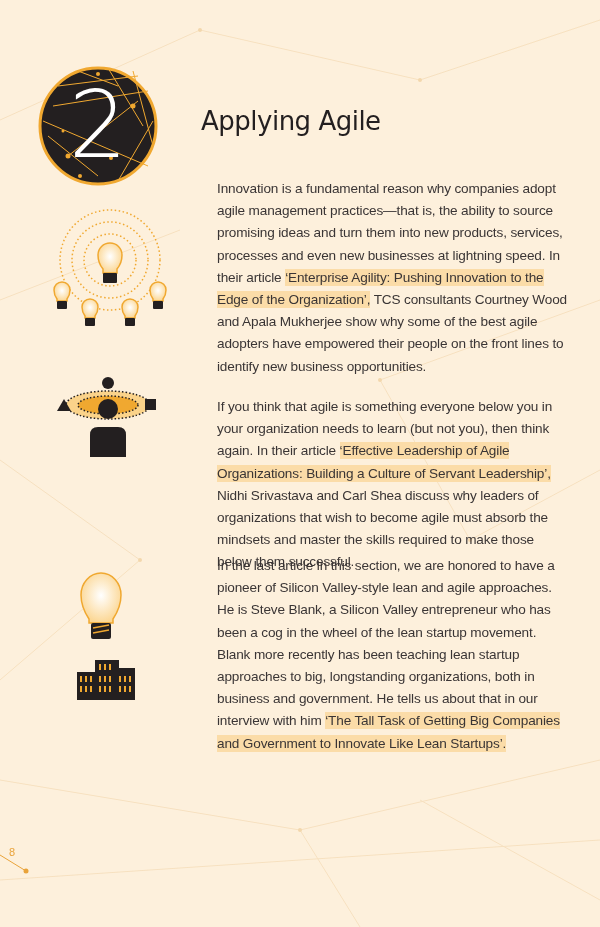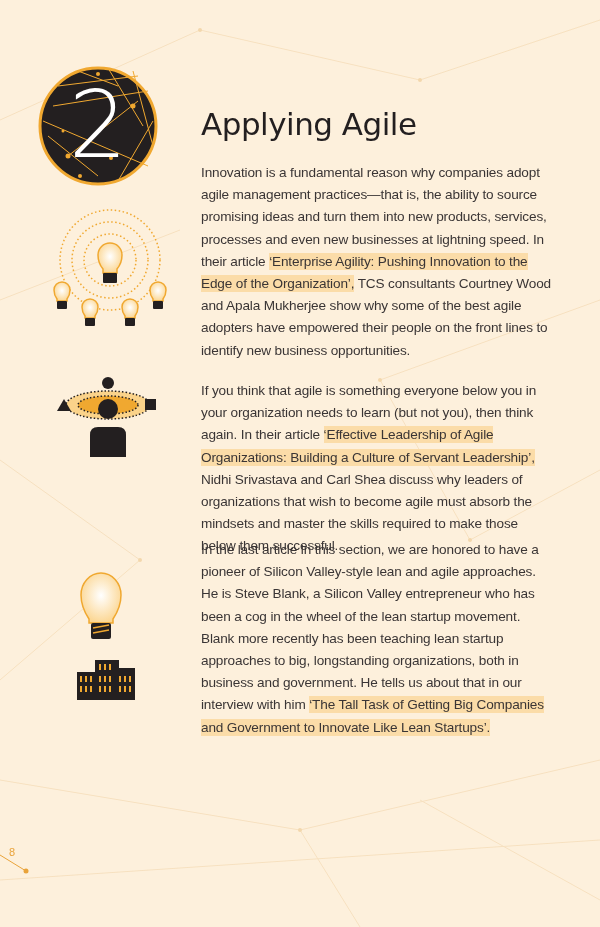--- a/index.html
+++ b/index.html
@@ -1,21 +1,21 @@
 <!DOCTYPE html>
 <html><head>
 <meta charset="utf-8">
 <style>
   html,body{margin:0;padding:0;}
   body{width:600px;height:927px;background:#fdf0dc;position:relative;overflow:hidden;font-family:"Liberation Sans",sans-serif;color:#231f20;}
   .bg-net{position:absolute;left:0;top:0;width:600px;height:927px;}
   .badge{position:absolute;left:38px;top:66px;width:120px;height:120px;}
   .badge-num{position:absolute;left:38px;top:66px;width:120px;height:120px;display:flex;align-items:center;justify-content:center;color:#fff;font-size:92px;font-weight:300;font-family:"DejaVu Sans",sans-serif;line-height:1;}
-  .title{position:absolute;left:201px;top:106px;font-size:31px;font-weight:normal;color:#231f20;font-family:"DejaVu Sans",sans-serif;letter-spacing:-0.5px;margin:0;}
-  .para{position:absolute;left:201px;width:352px;font-size:13.6px;line-height:22.2px;color:#3a3535;letter-spacing:-0.15px;margin:0;}
+  .title{position:absolute;left:201px;top:106px;font-size:26px;font-weight:normal;color:#231f20;font-family:"DejaVu Sans",sans-serif;letter-spacing:-0.5px;margin:0;}
+  .para{position:absolute;left:201px;width:352px;font-size:13.6px;line-height:22.2px;color:#3a3535;letter-spacing:-0.15px;margin:16px;}
   .hl{background:#fbdca8;padding:1px 0;}
   .icon{position:absolute;}
   .page-num{position:absolute;left:9px;top:846px;font-size:11px;color:#e9a33a;}
 </style>
 </head>
 <body>
 
 <svg class="bg-net" viewBox="0 0 600 927">
   <g stroke="#f6dfbd" stroke-width="1" fill="none" opacity="0.9">
     <line x1="0" y1="120" x2="200" y2="30"></line>

